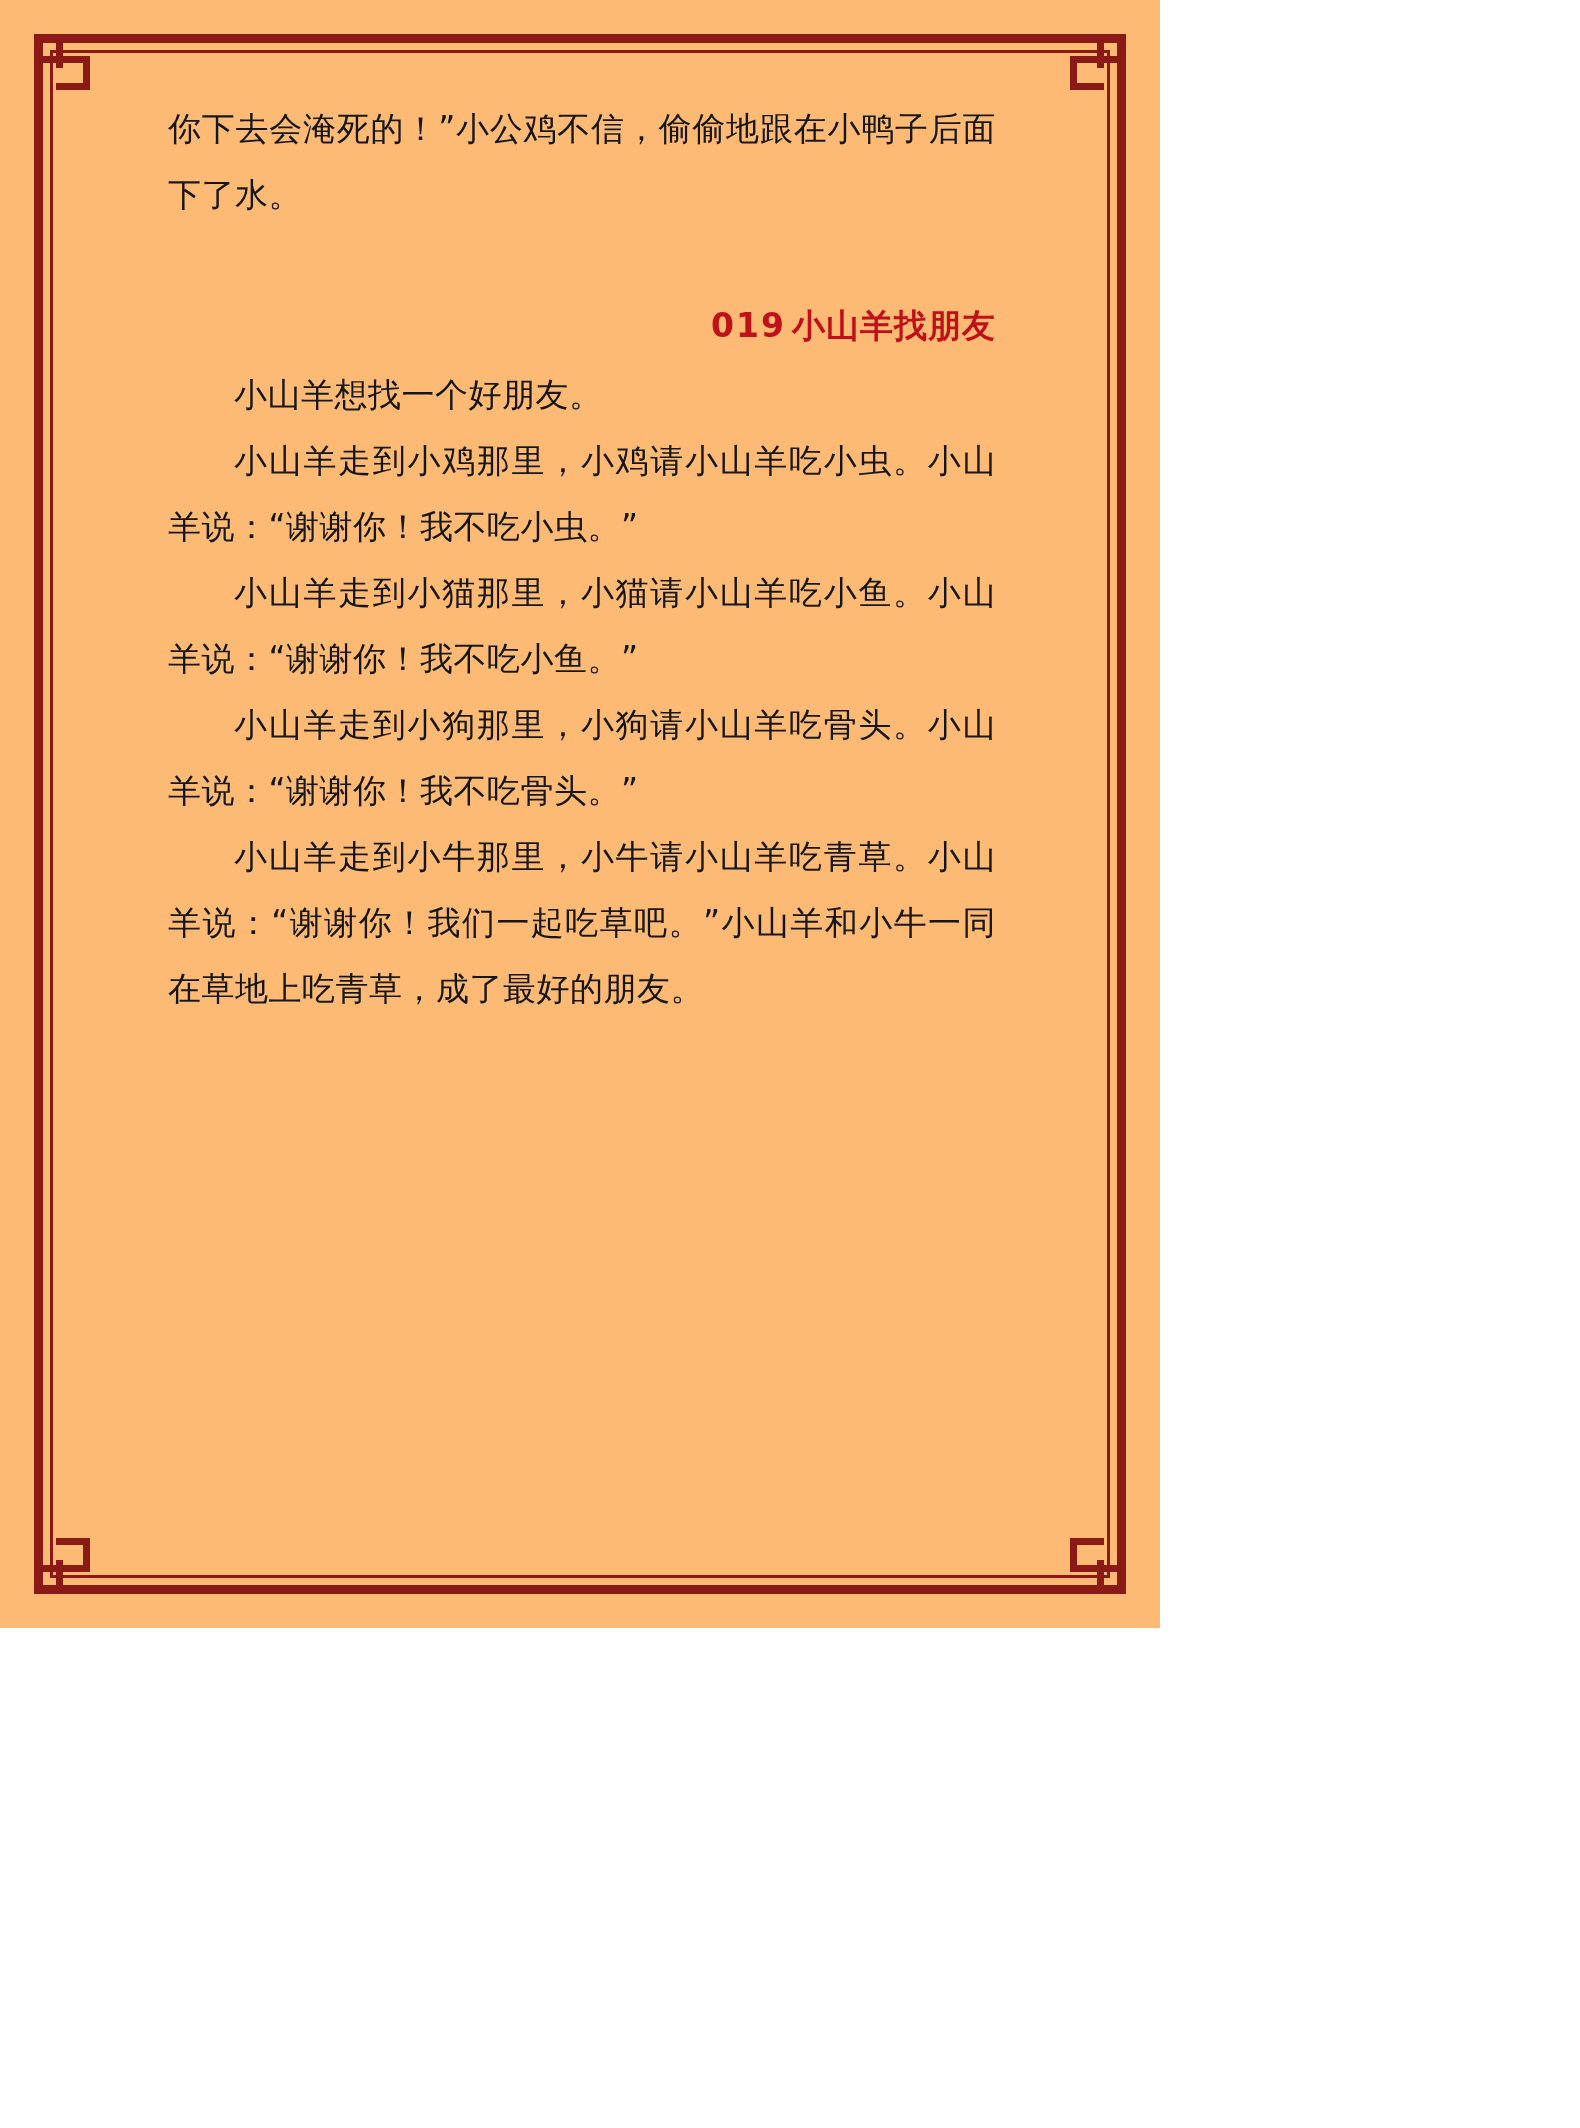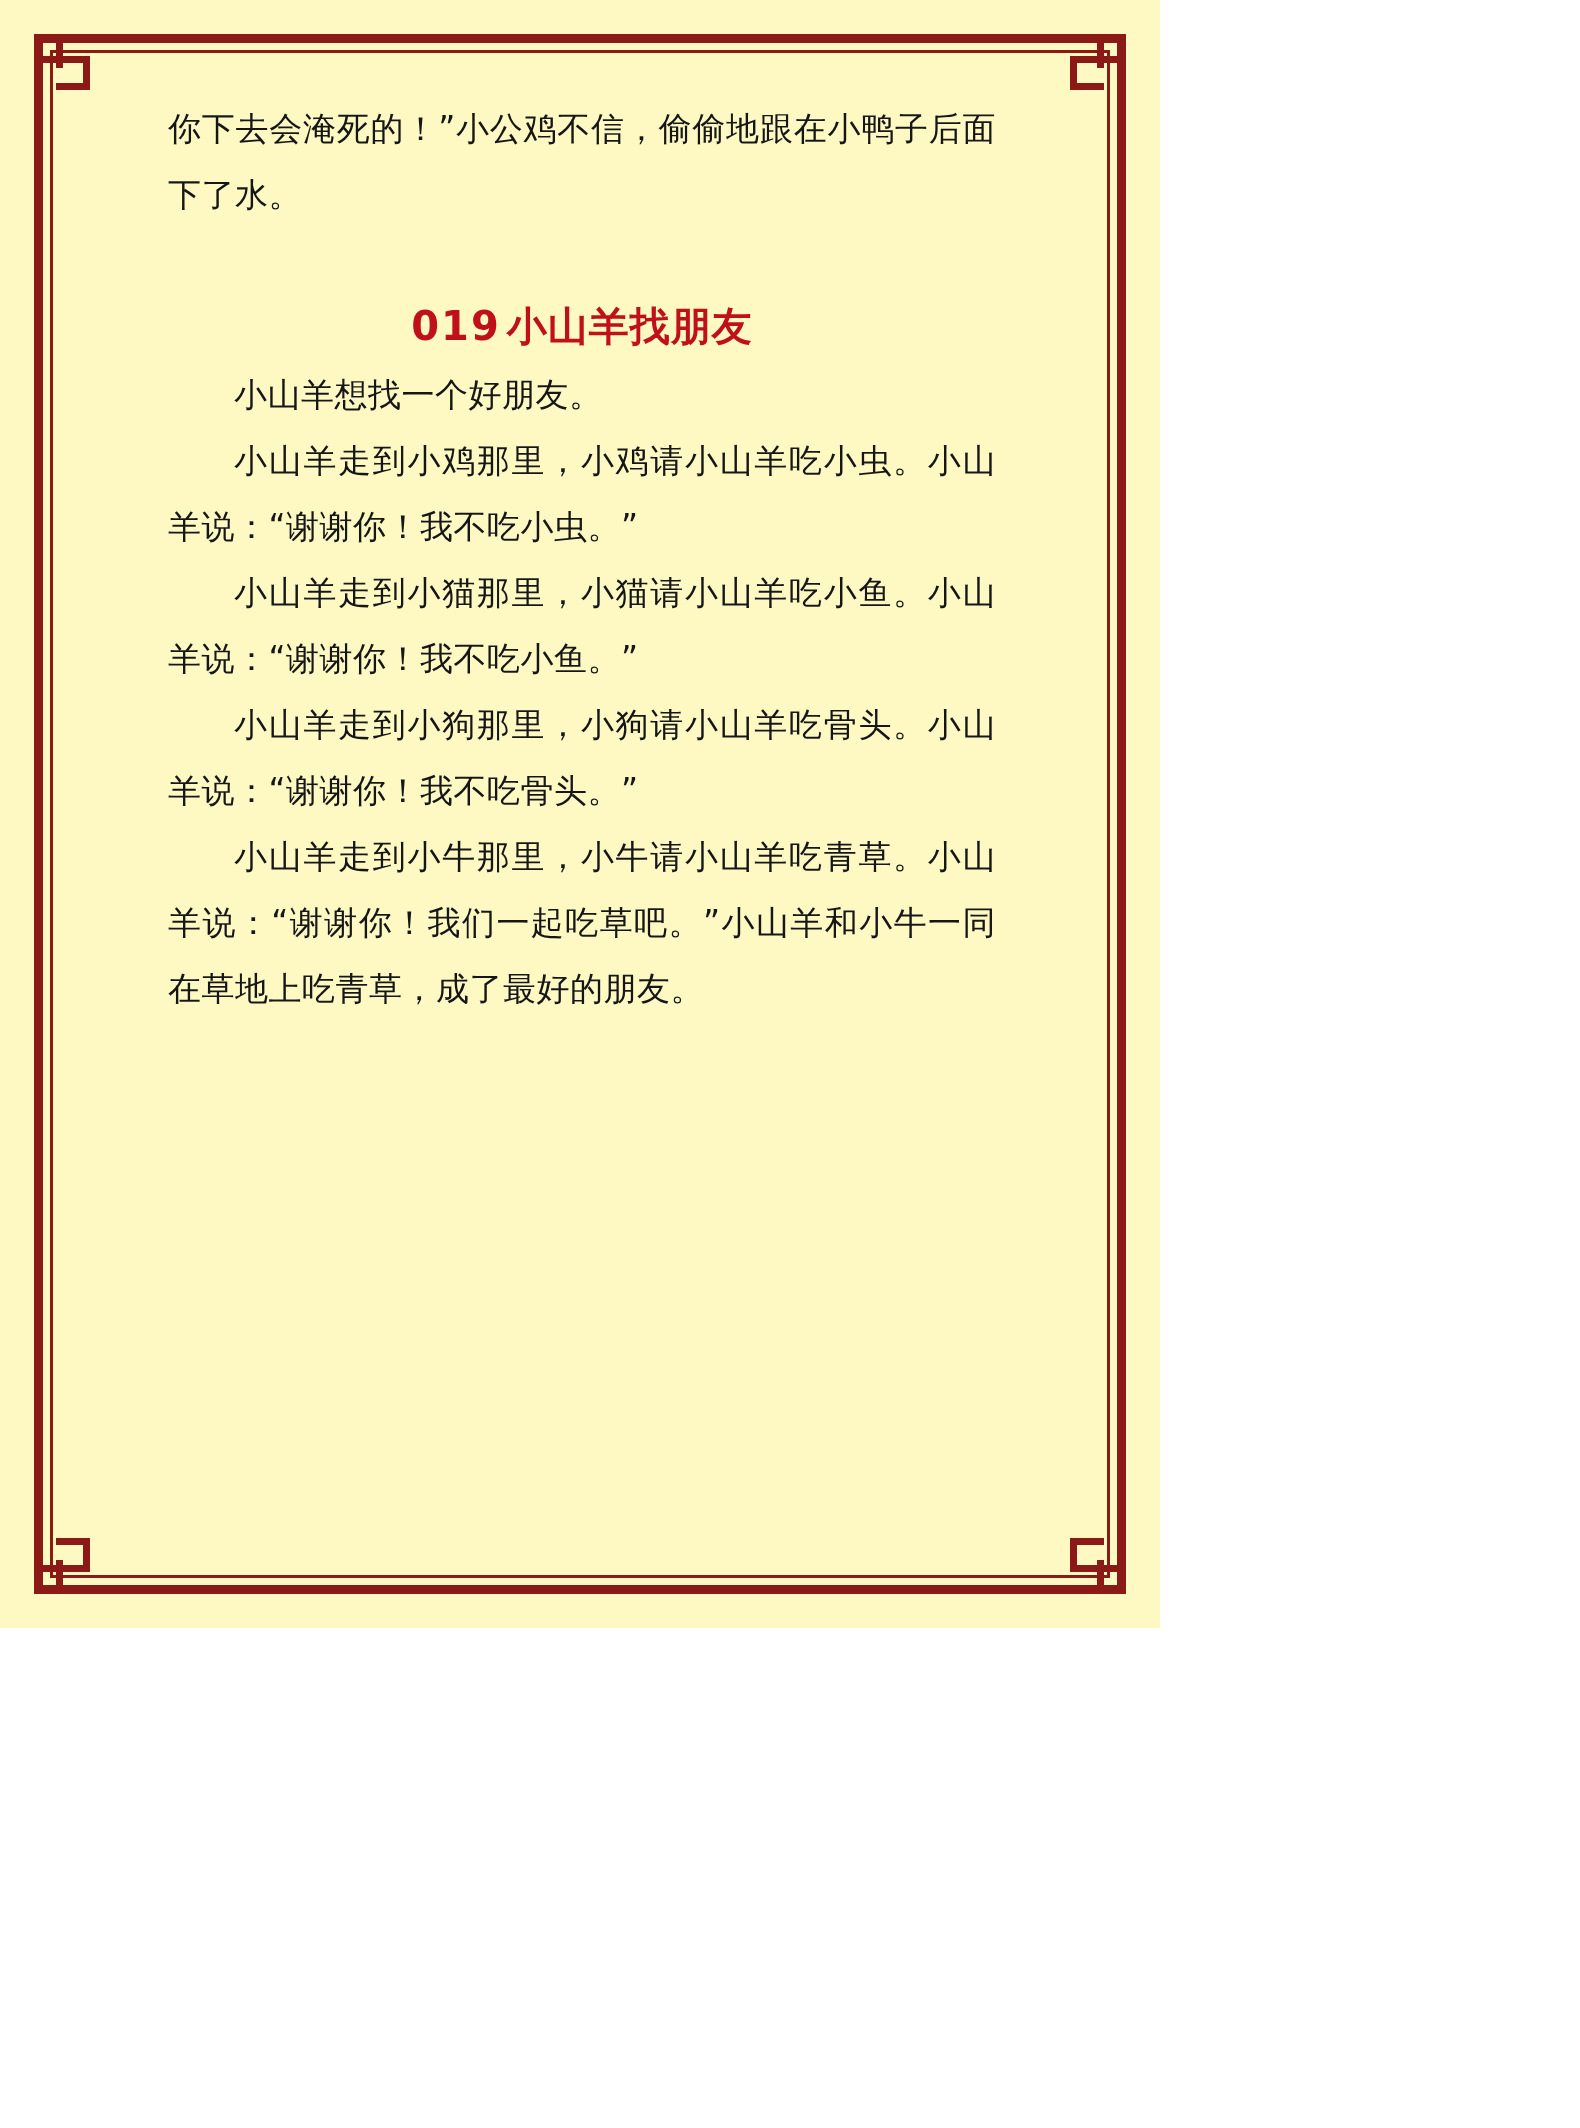--- a/index.html
+++ b/index.html
@@ -11,21 +11,21 @@
     width: 1160px;
     height: 1628px;
     font-family: "DejaVu Sans", "Liberation Sans", sans-serif;
     position: relative;
     overflow: hidden;
   }
   .page {
     position: relative;
     width: 1160px;
     height: 1628px;
-    background: #fef9c3;
+    background: #fdba74;
     box-sizing: border-box;
     text-decoration: underline;
   }
 
   
   .frame-outer {
     position: absolute;
     left: 34px;
     top: 34px;
     right: 34px;
@@ -82,23 +82,23 @@
     letter-spacing: 0.5px;
     text-indent: 66px;
     margin: 0;
     font-family: "DejaVu Sans", "Liberation Sans", sans-serif;
     text-align: justify;
   }
   .para.no-indent {
     text-indent: 0;
   }
   .section-title {
-    text-align: center;
+    text-align: right;
     color: #c0111a;
-    font-size: 40px;
+    font-size: 33px;
     font-weight: bold;
     line-height: 60px;
     margin: 26px 0 6px 0;
     letter-spacing: 1px;
   }
   .section-title .num {
     letter-spacing: 2px;
     margin-right: 6px;
   }
   .spacer-lg { height: 42px; }

